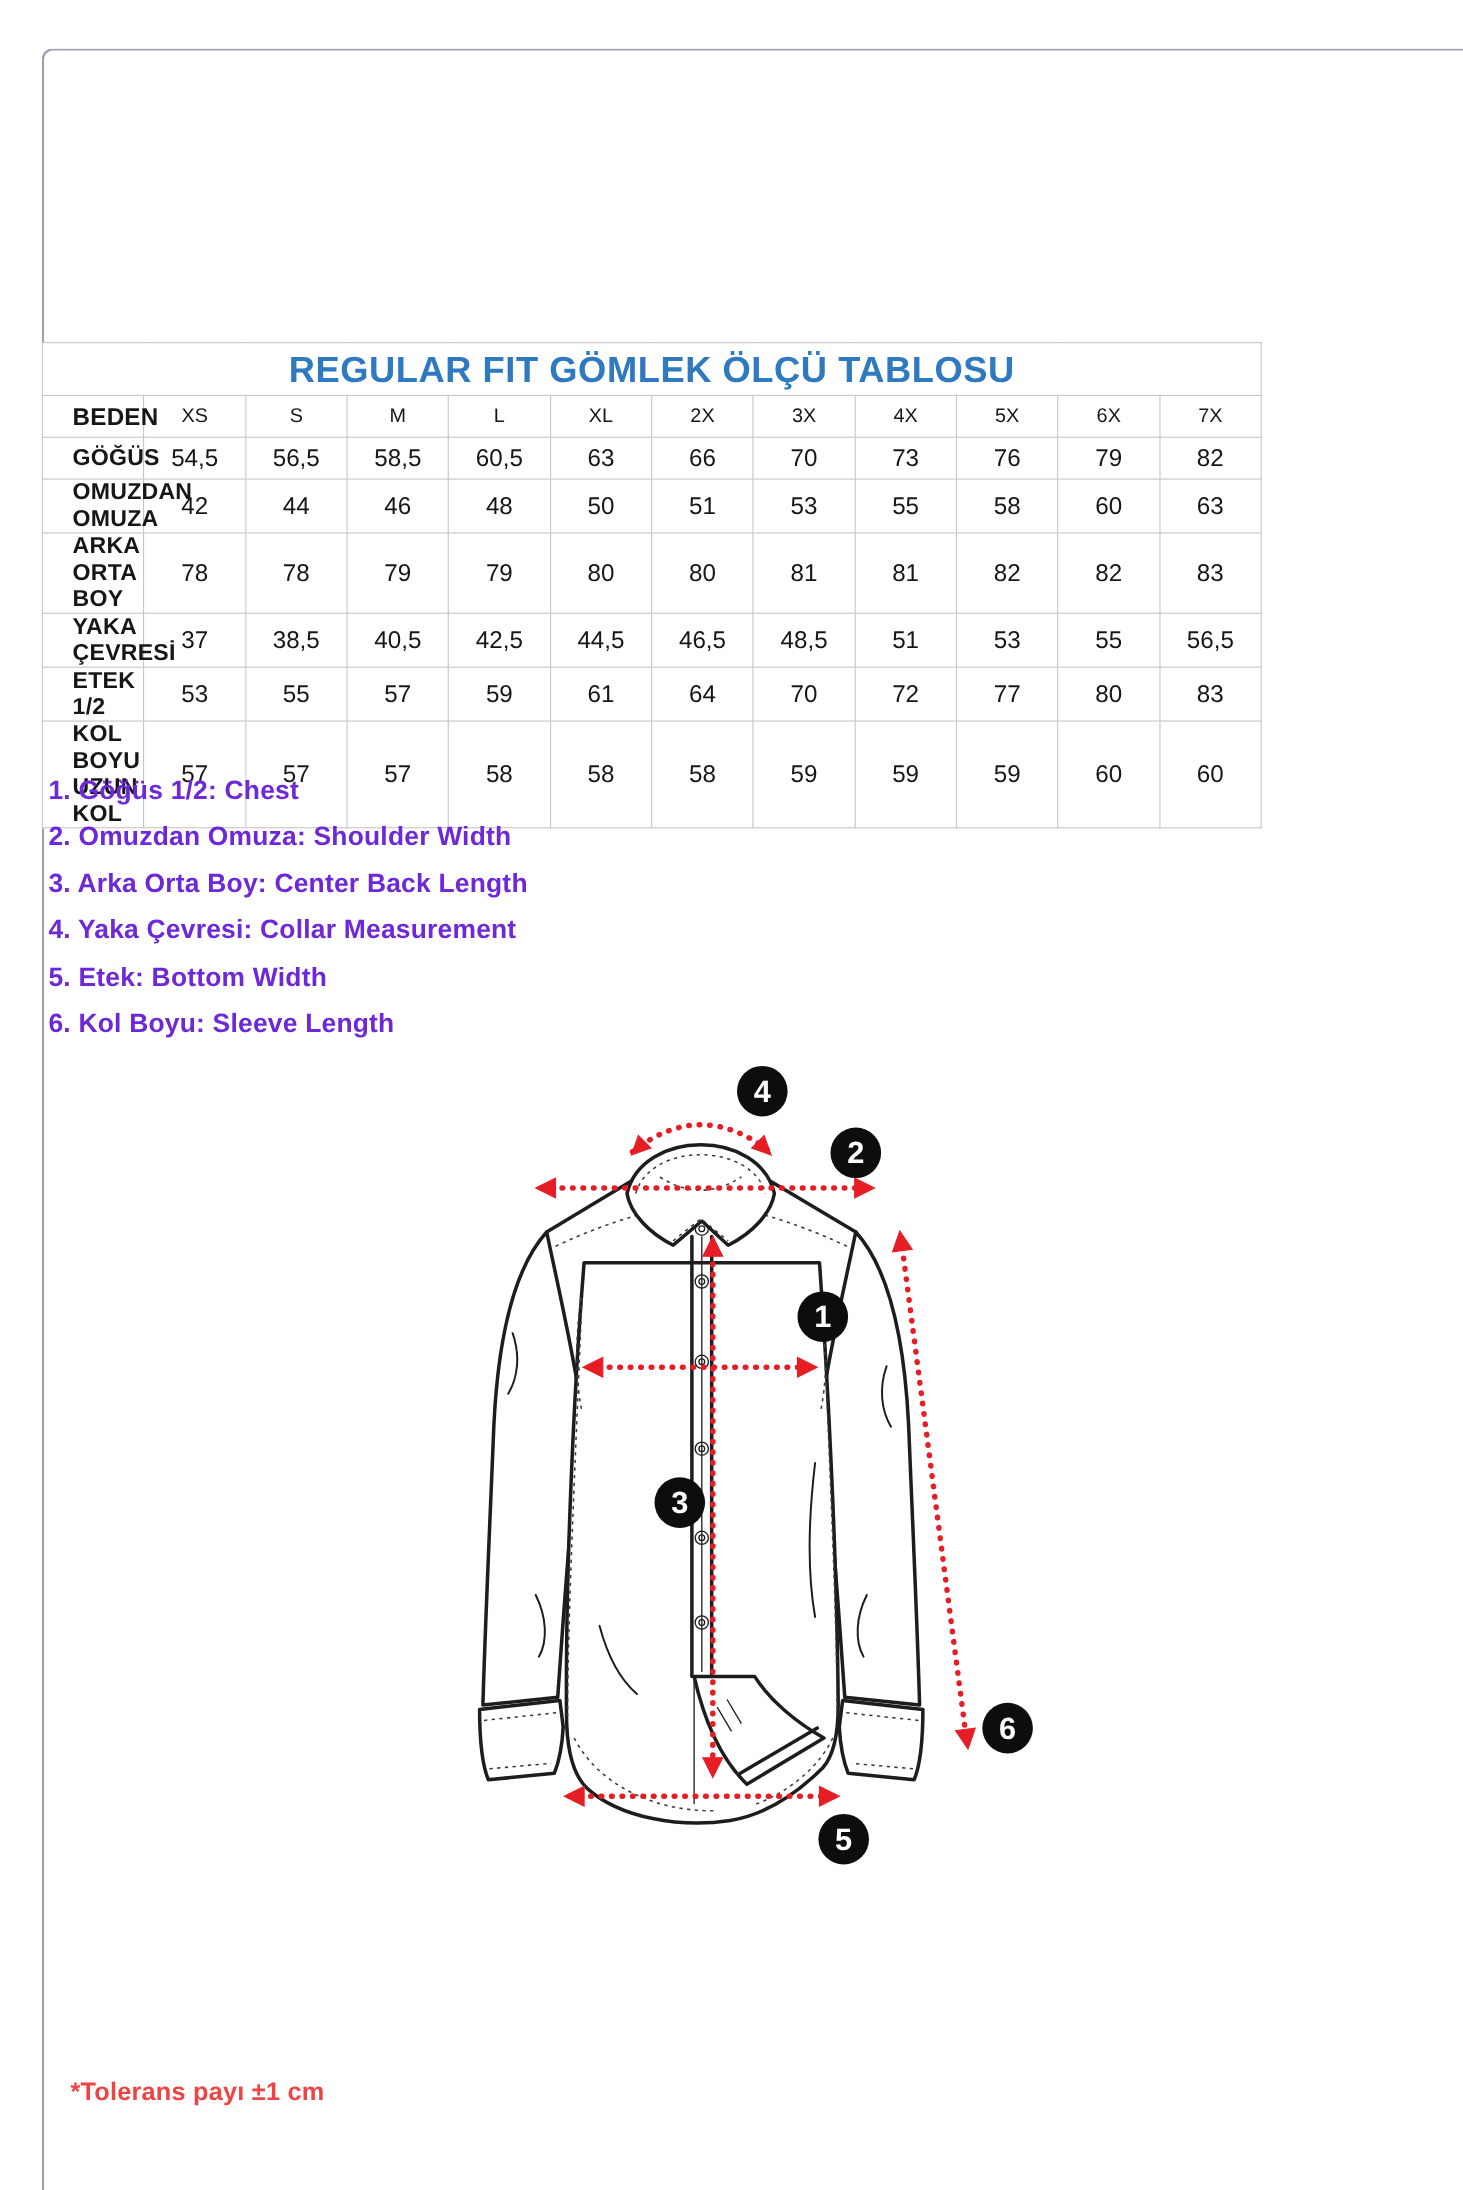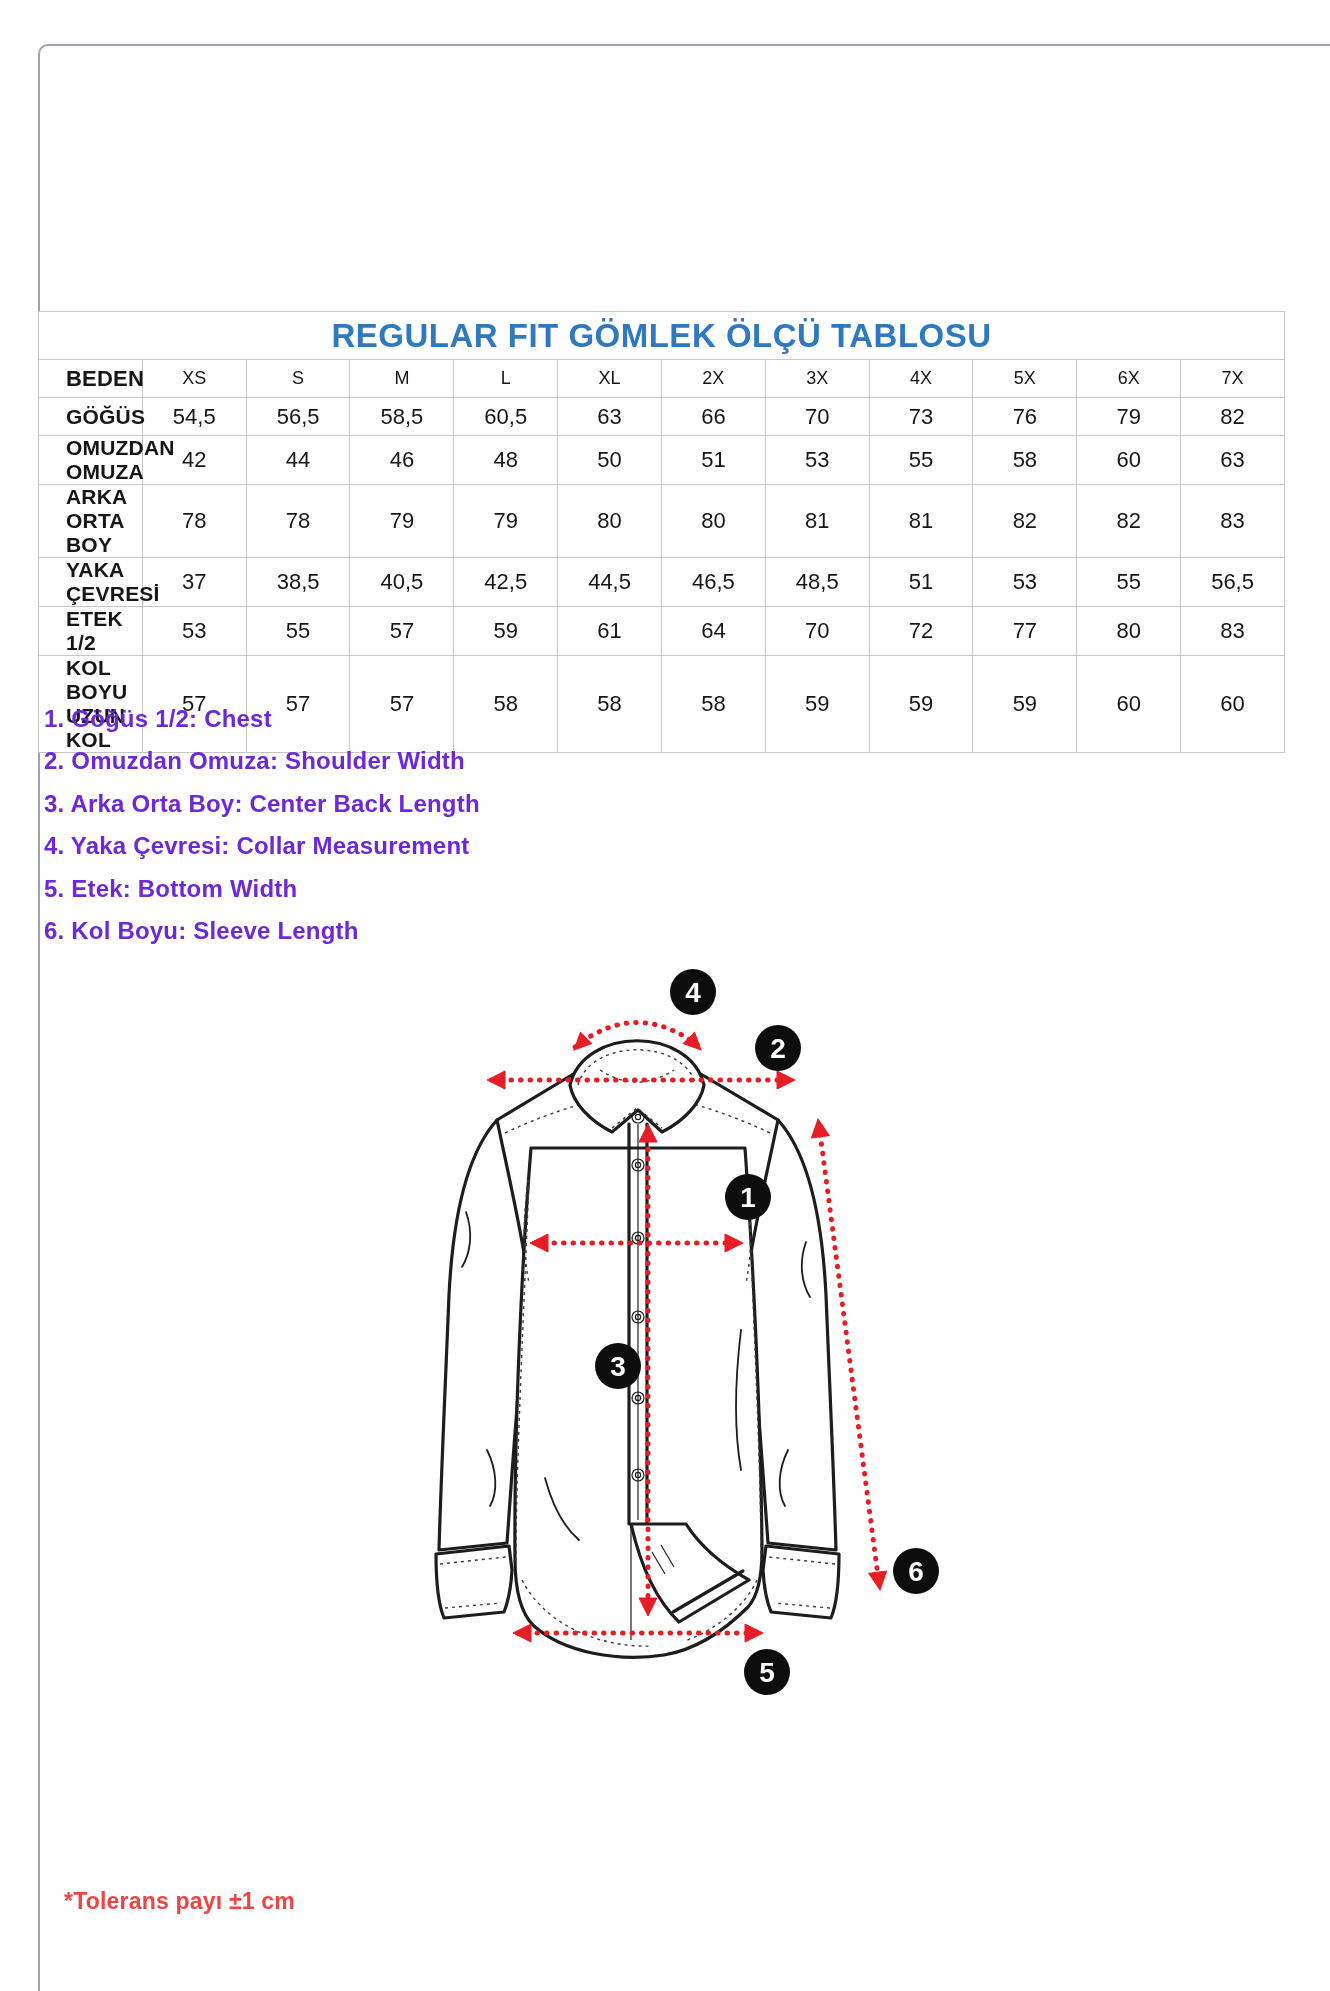--- a/index.html
+++ b/index.html
@@ -6,21 +6,21 @@
   body{
     width:1330px;height:1991px;position:relative;background:#ffffff;
     font-family:"Liberation Sans", sans-serif;overflow:hidden;
   }
   .page-frame{
     position:absolute;left:38px;top:44px;width:1290px;height:1945px;
     border-top:2px solid #a0a0b2;border-left:2px solid #a0a0b2;
     border-top-left-radius:10px;pointer-events:none;
   }
   table.size-table{
-    position:absolute;left:38px;top:311px;width:1247px;
+    position:absolute;left:38px;top:311px;width:1109px;
     border-collapse:collapse;table-layout:fixed;background:#fff;
   }
   table.size-table td,table.size-table th{
     border:1px solid #c6c6c6;color:#161616;font-weight:400;
     font-size:22px;text-align:center;padding:0;height:37px;
   }
   table.size-table .title-cell{
     height:47px;font-size:33px;font-weight:600;color:#2e79c0;
     letter-spacing:0.5px;border:1px solid #c6c6c6;
   }

